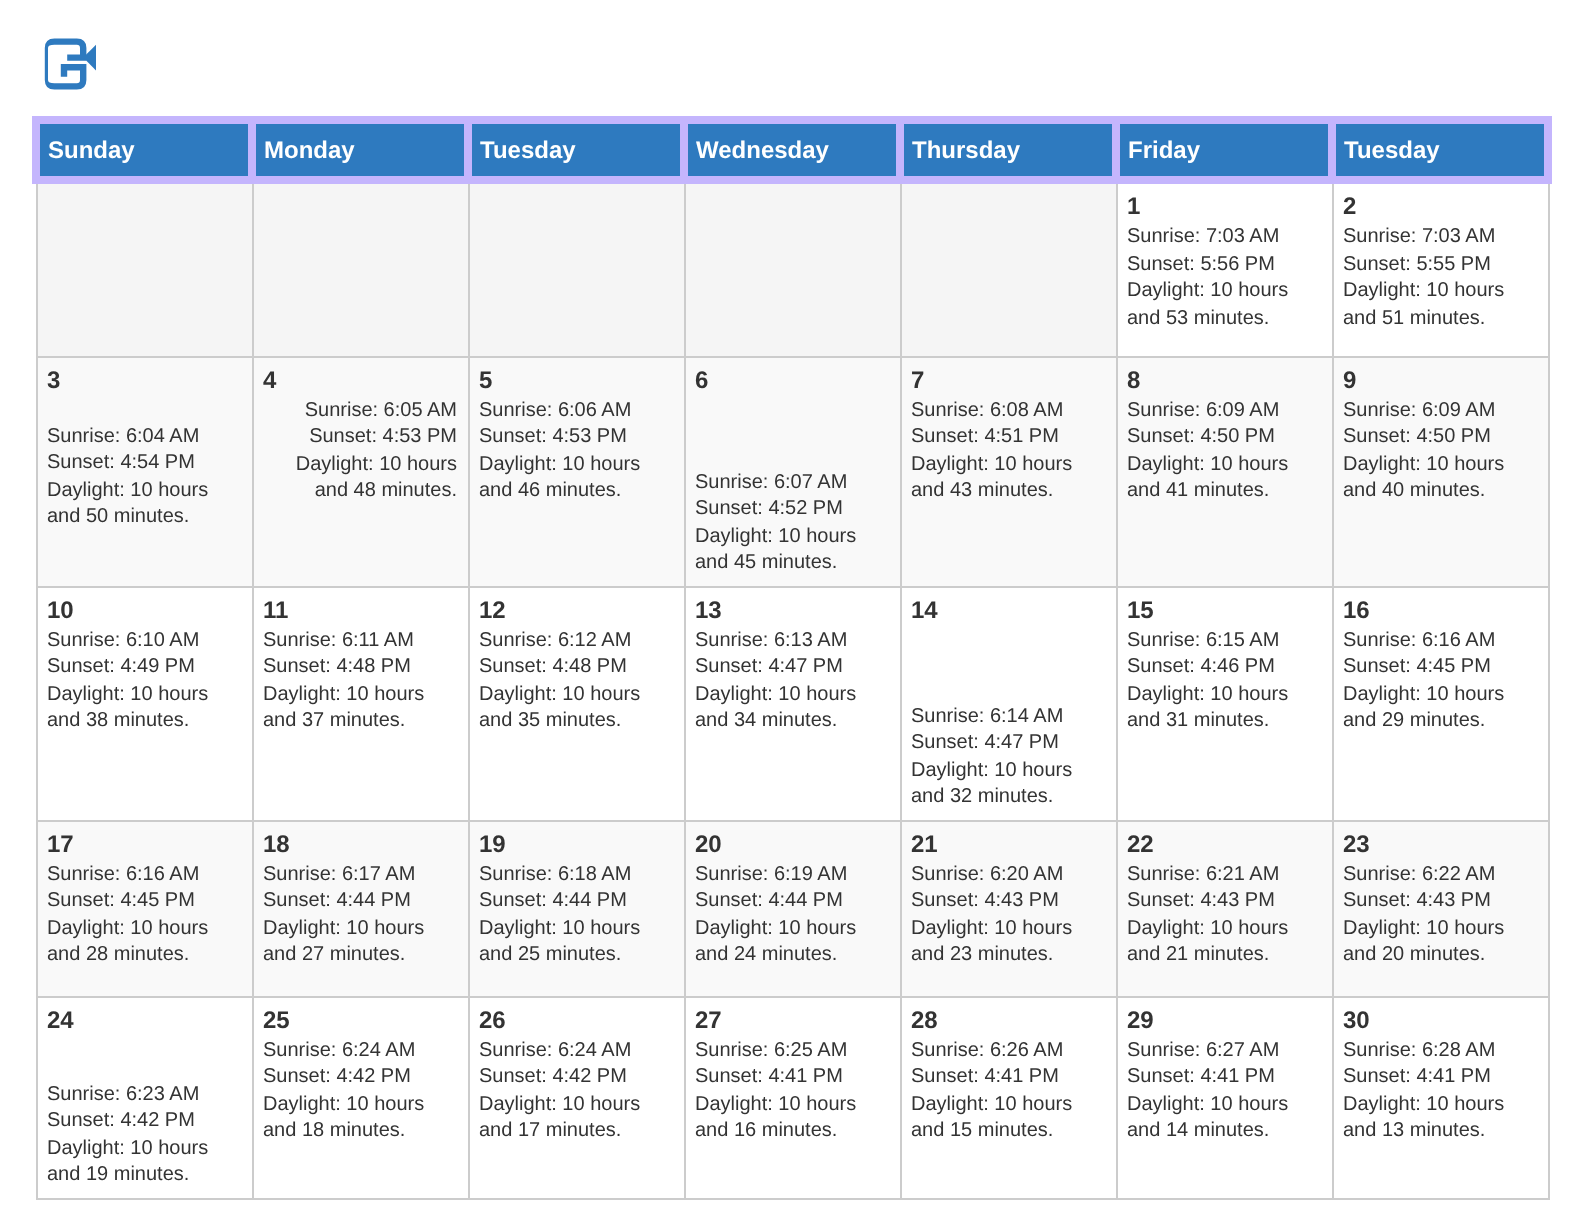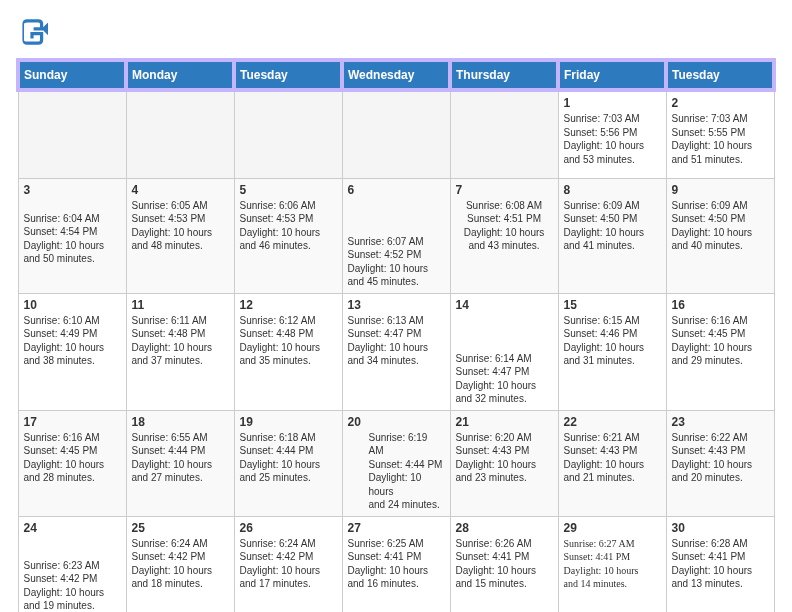--- a/index.html
+++ b/index.html
@@ -147,42 +147,42 @@
       <tr>
         <td>
           <span class="day-num">3</span>
           <div class="cell-text" style="white-space: pre-line; margin-top: 15px;">Sunrise: 6:04 AM
 Sunset: 4:54 PM
 Daylight: 10 hours
 and 50 minutes.</div>
         </td>
         <td>
           <span class="day-num">4</span>
-          <div class="cell-text" style="white-space: pre-line;">Sunrise: 6:05 AM
+          <div class="cell-text" style="white-space: pre-line; text-align: right;">Sunrise: 6:05 AM
 Sunset: 4:53 PM
 Daylight: 10 hours
 and 48 minutes.</div>
         </td>
         <td>
           <span class="day-num">5</span>
           <div class="cell-text" style="white-space: pre-line;">Sunrise: 6:06 AM
 Sunset: 4:53 PM
 Daylight: 10 hours
 and 46 minutes.</div>
         </td>
         <td>
           <span class="day-num">6</span>
           <div class="cell-text" style="white-space: pre-line; margin-top: 38px;">Sunrise: 6:07 AM
 Sunset: 4:52 PM
 Daylight: 10 hours
 and 45 minutes.</div>
         </td>
         <td>
           <span class="day-num">7</span>
-          <div class="cell-text" style="white-space: pre-line; text-align: center;">Sunrise: 6:08 AM
+          <div class="cell-text" style="white-space: pre-line;">Sunrise: 6:08 AM
 Sunset: 4:51 PM
 Daylight: 10 hours
 and 43 minutes.</div>
         </td>
         <td>
           <span class="day-num">8</span>
           <div class="cell-text" style="white-space: pre-line;">Sunrise: 6:09 AM
 Sunset: 4:50 PM
 Daylight: 10 hours
 and 41 minutes.</div>
@@ -249,35 +249,35 @@
       <tr>
         <td>
           <span class="day-num">17</span>
           <div class="cell-text" style="white-space: pre-line;">Sunrise: 6:16 AM
 Sunset: 4:45 PM
 Daylight: 10 hours
 and 28 minutes.</div>
         </td>
         <td>
           <span class="day-num">18</span>
-          <div class="cell-text" style="white-space: pre-line;">Sunrise: 6:55 AM
+          <div class="cell-text" style="white-space: pre-line;">Sunrise: 6:17 AM
 Sunset: 4:44 PM
 Daylight: 10 hours
 and 27 minutes.</div>
         </td>
         <td>
           <span class="day-num">19</span>
           <div class="cell-text" style="white-space: pre-line;">Sunrise: 6:18 AM
 Sunset: 4:44 PM
 Daylight: 10 hours
 and 25 minutes.</div>
         </td>
         <td>
           <span class="day-num">20</span>
-          <div class="cell-text" style="white-space: pre-line; margin-left: 21px;">Sunrise: 6:19 AM
+          <div class="cell-text" style="white-space: pre-line;">Sunrise: 6:19 AM
 Sunset: 4:44 PM
 Daylight: 10 hours
 and 24 minutes.</div>
         </td>
         <td>
           <span class="day-num">21</span>
           <div class="cell-text" style="white-space: pre-line;">Sunrise: 6:20 AM
 Sunset: 4:43 PM
 Daylight: 10 hours
 and 23 minutes.</div>
@@ -328,21 +328,21 @@
         </td>
         <td>
           <span class="day-num">28</span>
           <div class="cell-text" style="white-space: pre-line;">Sunrise: 6:26 AM
 Sunset: 4:41 PM
 Daylight: 10 hours
 and 15 minutes.</div>
         </td>
         <td>
           <span class="day-num">29</span>
-          <div class="cell-text" style="white-space: pre-line; font-family: Liberation Serif, serif;">Sunrise: 6:27 AM
+          <div class="cell-text" style="white-space: pre-line;">Sunrise: 6:27 AM
 Sunset: 4:41 PM
 Daylight: 10 hours
 and 14 minutes.</div>
         </td>
         <td>
           <span class="day-num">30</span>
           <div class="cell-text" style="white-space: pre-line;">Sunrise: 6:28 AM
 Sunset: 4:41 PM
 Daylight: 10 hours
 and 13 minutes.</div>

